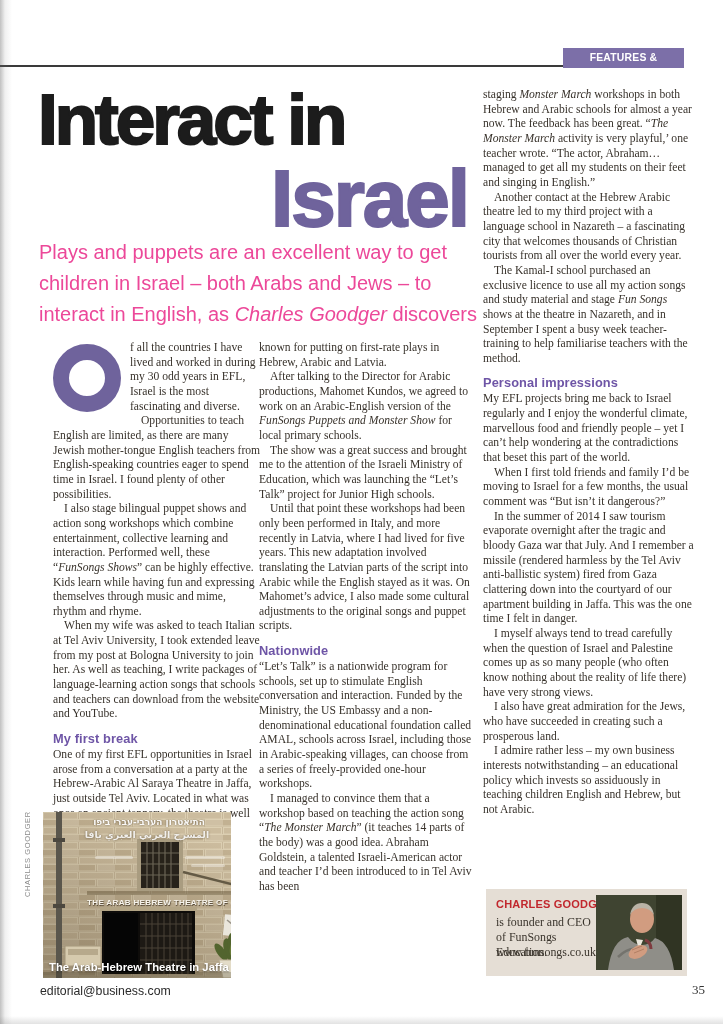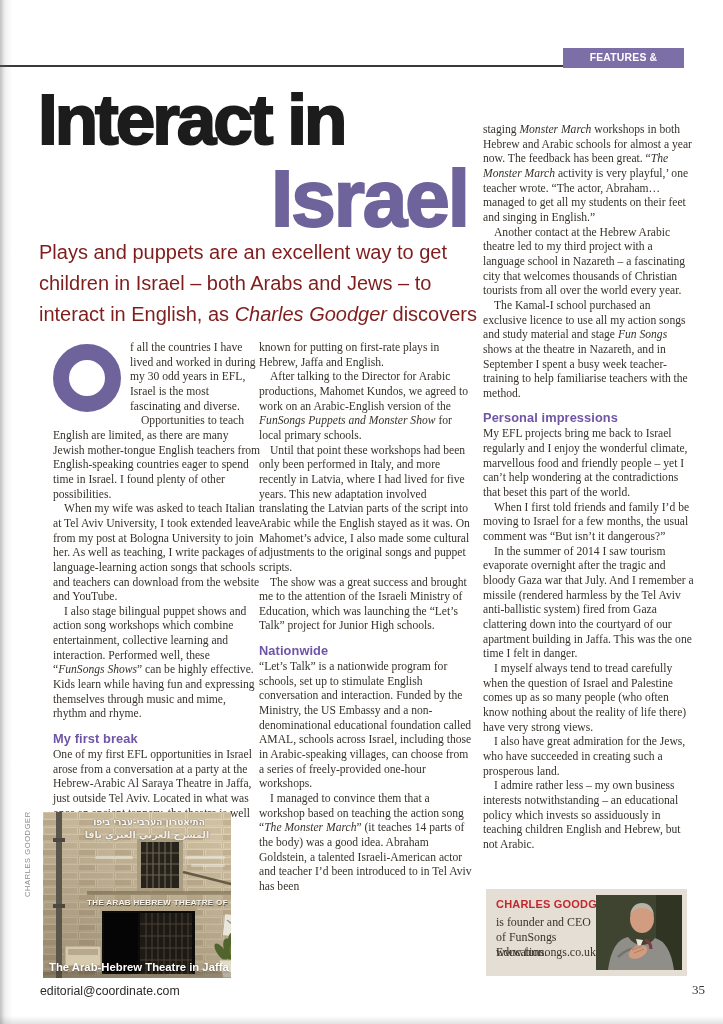--- a/index.html
+++ b/index.html
@@ -14,27 +14,27 @@
   .top-rule{position:absolute;left:0;top:65px;width:564px;height:2px;background:#3a3a3a;}
   .banner{position:absolute;left:563px;top:48px;width:121px;height:20px;background:var(--banner_purple,#7c6fa8);
         color:#fff;font:bold 10.4px/20px "Liberation Sans",sans-serif;text-align:center;letter-spacing:.2px;}
 
   .title-black{position:absolute;left:38px;top:84px;margin:0;color:#1c1c1c;
         font:bold 71px/1 "Liberation Sans",sans-serif;letter-spacing:-3px;-webkit-text-stroke:2px #1c1c1c;}
   .title-purple{position:absolute;left:0;top:149px;width:458px;margin:10px;text-align:right;
         color:var(--title_purple,#6f639c);font:bold 80px/1 "Liberation Sans",sans-serif;
         letter-spacing:-2px;-webkit-text-stroke:2px currentColor;}
 
-  .standfirst{position:absolute;left:39px;top:237px;width:438px;margin:0;color:#7f1d1d;
+  .standfirst{position:absolute;left:39px;top:237px;width:438px;margin:0;color:#ec4899;
         font:20px/31px "Liberation Sans",sans-serif;}
 
   .col{position:absolute;width:209px;font:11.6px/14.65px "Liberation Serif",serif;color:#38322b;}
   .col1{left:40px;top:341px;margin-left:13px;}
   .col2{left:259px;top:341px;width:213px;}
-  .col3{left:483px;top:88px;width:213px;margin-top:35px;}
+  .col3{left:483px;top:88px;width:213px;}
   .col p{margin:0;}
   .ind{text-indent:11px;}
   .xhead{margin:9px 0 2px;font:bold 12.8px "Liberation Sans",sans-serif;
         color:var(--heading_purple,#6e55a6);letter-spacing:.1px;}
   .dropcap{float:left;width:68px;height:68px;box-sizing:border-box;margin:3px 9px 6px 0;
         border:16px solid var(--title_purple,#6f639c);border-radius:50%;}
 
   .photo{position:absolute;left:43px;top:812px;width:188px;height:166px;margin:0;overflow:hidden;}
   .ph-svg{position:absolute;left:0;top:0;}
   .ph-heb{position:absolute;top:5px;left:30px;right:6px;text-align:center;white-space:nowrap;
@@ -73,31 +73,31 @@
 
   <h1 class="title-black">Interact in</h1>
   <h1 class="title-purple">Israel</h1>
 
   <p class="standfirst">Plays and puppets are an excellent way to get children in Israel – both Arabs and Jews – to interact in English, as <i>Charles Goodger</i> discovers</p>
 
   <div class="col col1">
     <div class="dropcap"></div>
     <p>f all the countries I have lived and worked in during my 30 odd years in EFL, Israel is the most fascinating and diverse.</p>
     <p class="ind">Opportunities to teach English are limited, as there are many Jewish mother-tongue English teachers from English-speaking countries eager to spend time in Israel. I found plenty of other possibilities.</p>
+    <p class="ind">I also stage bilingual puppet shows and action song workshops which combine entertainment, collective learning and interaction. Performed well, these “<i>FunSongs Shows</i>” can be highly effective. Kids learn while having fun and expressing themselves through music and mime, rhythm and rhyme.</p>
     <p class="ind">When my wife was asked to teach Italian at Tel Aviv University, I took extended leave from my post at Bologna University to join her. As well as teaching, I write packages of language-learning action songs that schools and teachers can download from the website and YouTube.</p>
-    <p class="ind">I also stage bilingual puppet shows and action song workshops which combine entertainment, collective learning and interaction. Performed well, these “<i>FunSongs Shows</i>” can be highly effective. Kids learn while having fun and expressing themselves through music and mime, rhythm and rhyme.</p>
     <h3 class="xhead">My first break</h3>
     <p>One of my first EFL opportunities in Israel arose from a conversation at a party at the Hebrew-Arabic Al Saraya Theatre in Jaffa, just outside Tel Aviv. Located in what was once an ancient tannery, the theatre is well</p>
   </div>
 
   <div class="col col2">
-    <p>known for putting on first-rate plays in Hebrew, Jaffa and English.</p>
+    <p>known for putting on first-rate plays in Hebrew, Arabic and Latvia.</p>
     <p class="ind">After talking to the Director for Arabic productions, Mahomet Kundos, we agreed to work on an Arabic-English version of the <i>FunSongs Puppets and Monster Show</i> for local primary schools.</p>
+    <p class="ind">The show was a great success and brought me to the attention of the Israeli Ministry of Education, which was launching the “Let’s Talk” project for Junior High schools.</p>
     <p class="ind">Until that point these workshops had been only been performed in Italy, and more recently in Latvia, where I had lived for five years. This new adaptation involved translating the Latvian parts of the script into Arabic while the English stayed as it was. On Mahomet’s advice, I also made some cultural adjustments to the original songs and puppet scripts.</p>
-    <p class="ind">The show was a great success and brought me to the attention of the Israeli Ministry of Education, which was launching the “Let’s Talk” project for Junior High schools.</p>
     <h3 class="xhead">Nationwide</h3>
     <p>“Let’s Talk” is a nationwide program for schools, set up to stimulate English conversation and interaction.  Funded by the Ministry, the US Embassy and a non-denominational educational foundation called AMAL, schools across Israel, including those in Arabic-speaking villages, can choose from a series of freely-provided one-hour workshops.</p>
     <p class="ind">I managed to convince them that a workshop based on teaching the action song “<i>The Monster March</i>” (it teaches 14 parts of the body) was a good idea. Abraham Goldstein, a talented Israeli-American actor and teacher I’d been introduced to in Tel Aviv has been</p>
   </div>
 
   <div class="col col3">
     <p>staging <i>Monster March</i> workshops in both Hebrew and Arabic schools for almost a year now. The feedback has been great. “<i>The Monster March</i> activity is very playful,’ one teacher wrote. “The actor, Abraham… managed to get all my students on their feet and singing in English.”</p>
     <p class="ind">Another contact at the Hebrew Arabic theatre led to my third project with a language school in Nazareth – a fascinating city that welcomes thousands of Christian tourists from all over the world every year.</p>
     <p class="ind">The Kamal-I school purchased an exclusive licence to use all my action songs and study material and stage <i>Fun Songs</i> shows at the theatre in Nazareth, and in September I spent a busy week teacher-training to help familiarise teachers with the method.</p>
     <h3 class="xhead">Personal impressions</h3>
@@ -198,16 +198,16 @@
         <path d="M12 75 q4 -30 20 -33 q6 8 14 8 q8 0 13 -7 q15 4 19 32 z" fill="#8f8e88"></path>
         <path d="M40 44 l7 1 l-4 10 z" fill="#e9e5db"></path>
         <path d="M49 45 q6 2 6 9" stroke="#7e3b3f" stroke-width="3" fill="none"></path>
         <path d="M22 62 q10 -10 20 -8" stroke="#74736d" stroke-width="2.5" fill="none"></path>
         <ellipse cx="42" cy="57" rx="10" ry="6" fill="#d19c80" transform="rotate(-25 42 57)"></ellipse>
         <path d="M36 55 l10 -4 M38 58 l10 -4" stroke="#b27f64" stroke-width="1" fill="none"></path>
       </svg>
     </div>
   </aside>
 
-  <div class="footer-email">editorial@coordinate.com</div>
+  <div class="footer-email">editorial@business.com</div>
   <div class="page-number">35</div>
 
 </div>
 
 </body></html>

